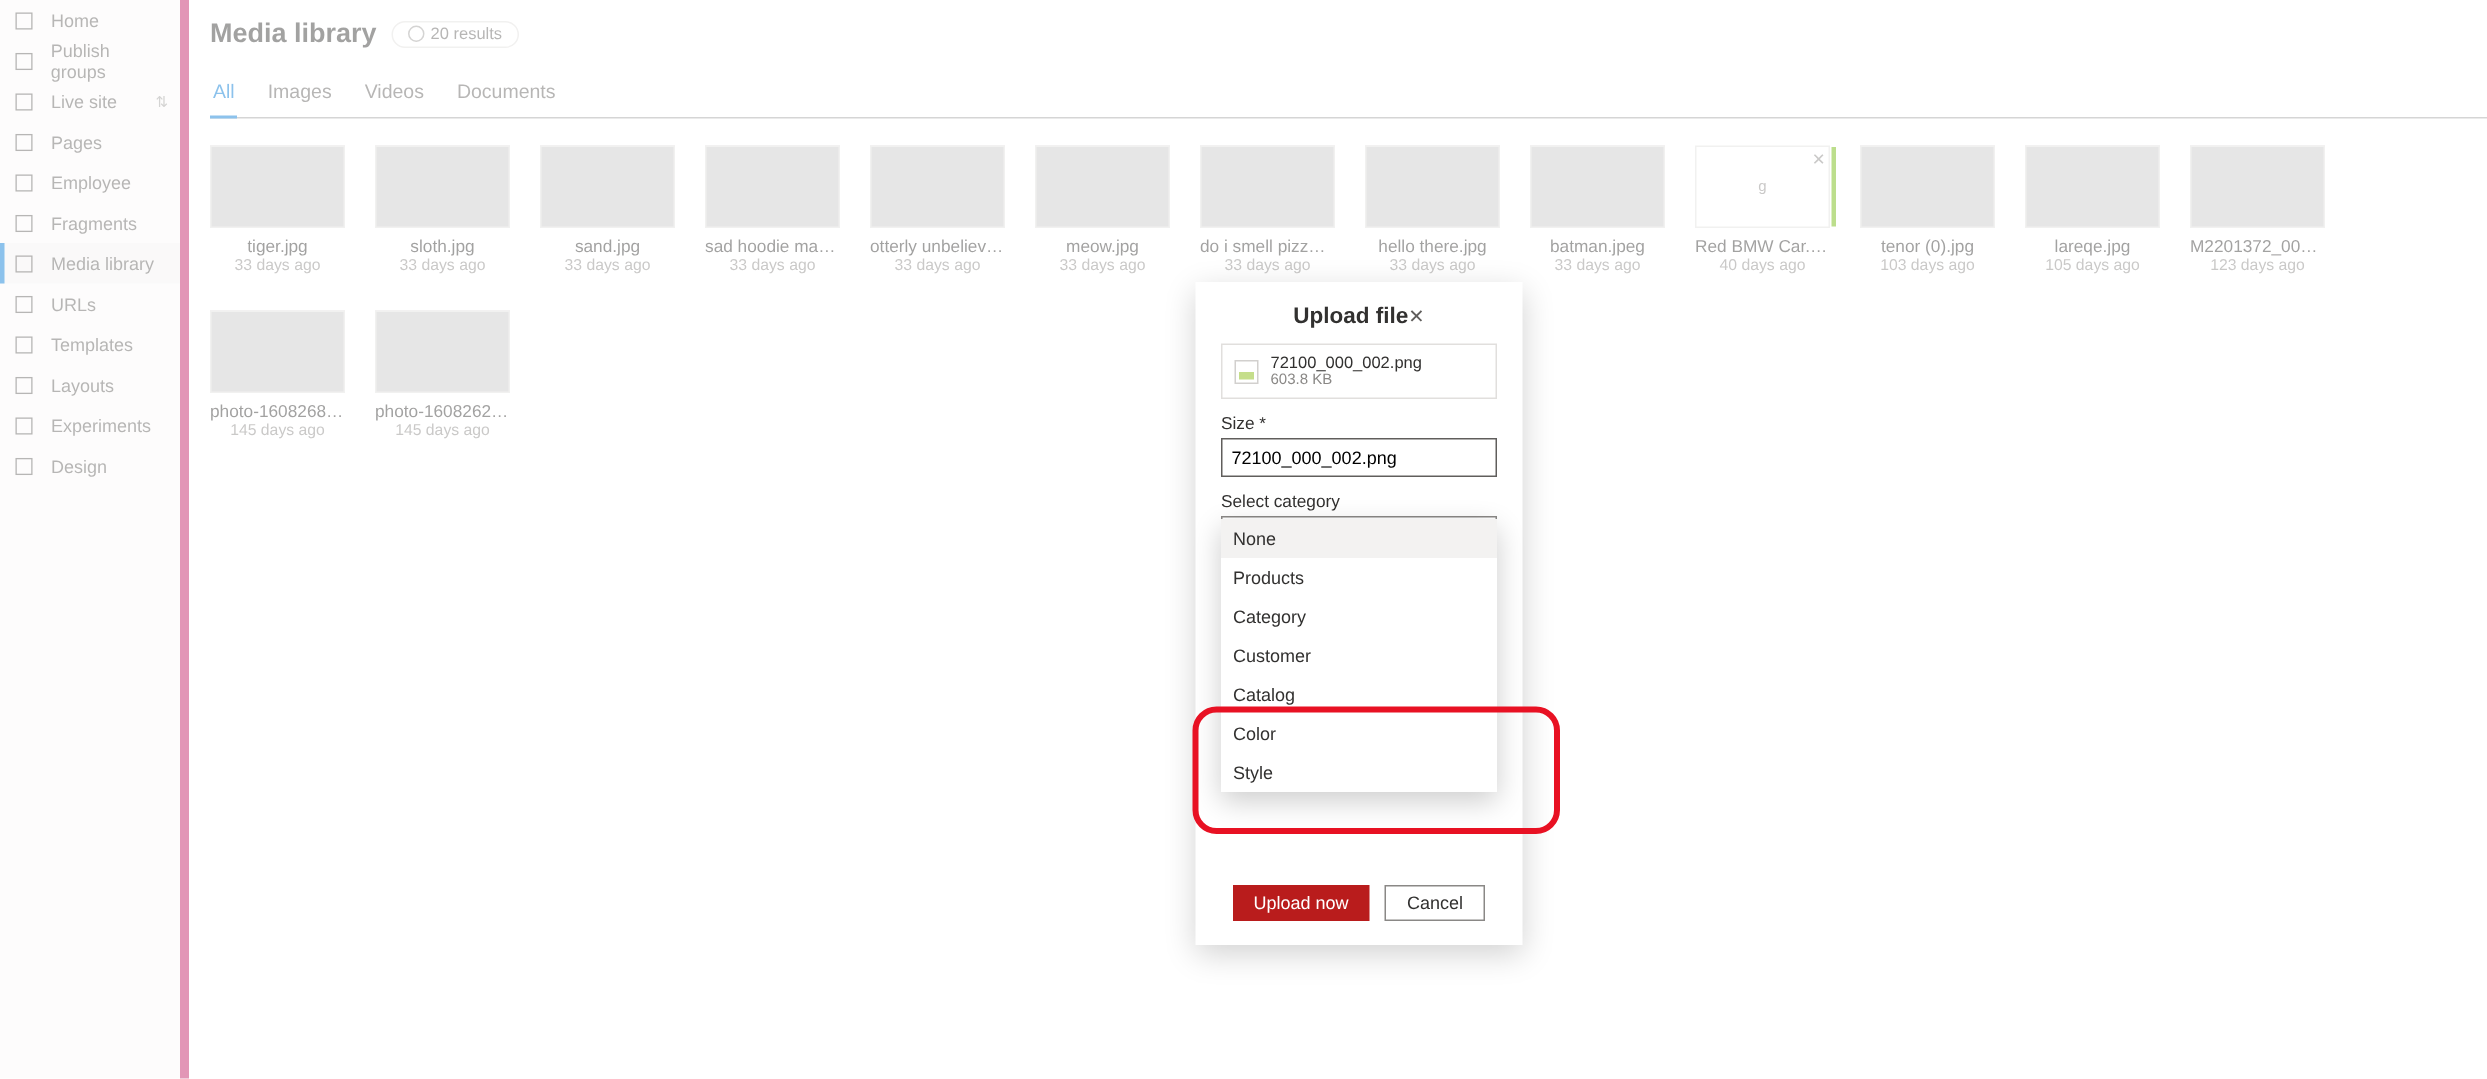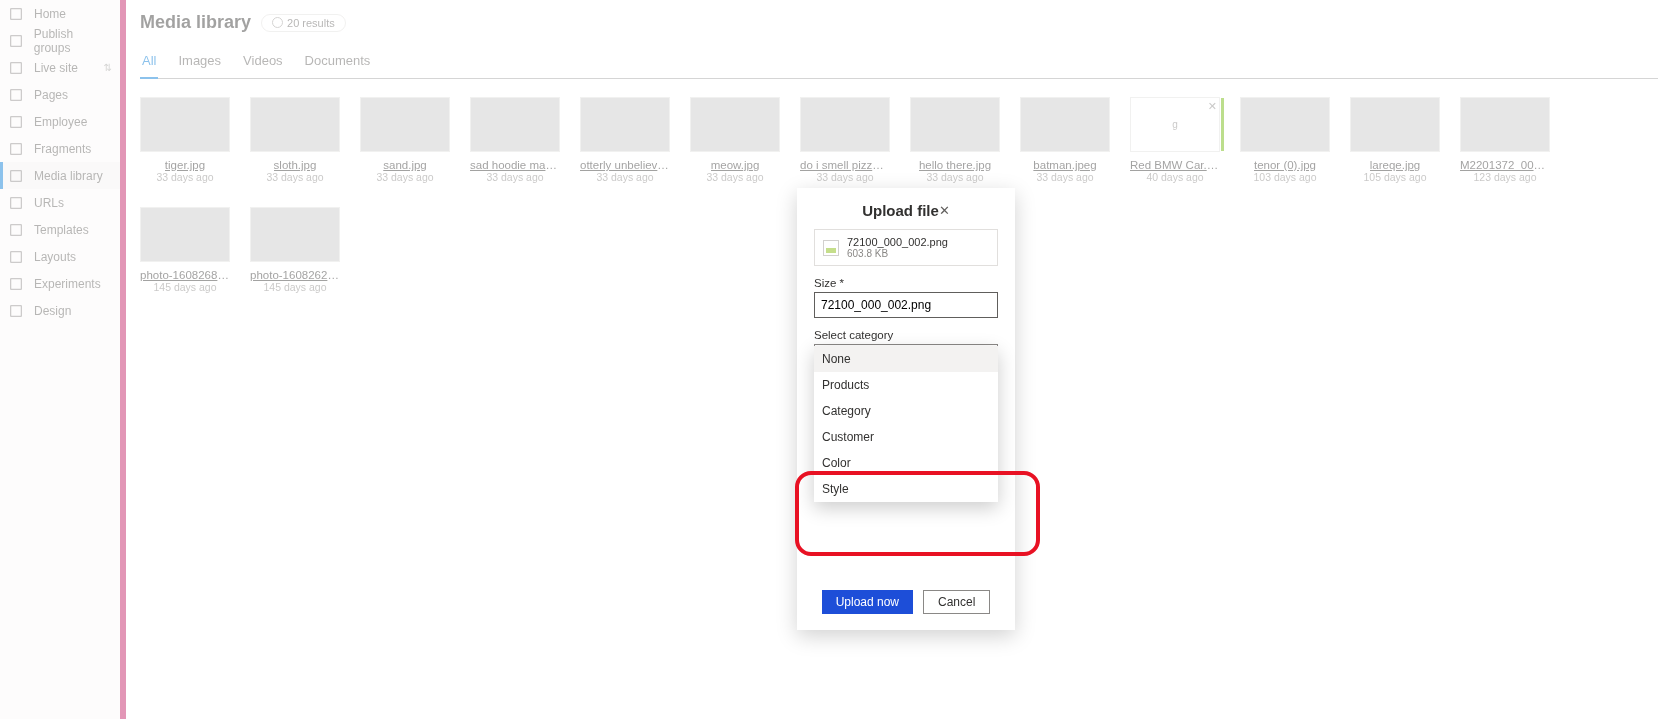--- a/index.html
+++ b/index.html
@@ -20,21 +20,21 @@
 .results-pill .clock { width:11px; height:11px; border:1px solid #a19f9d; border-radius:50%; position:relative; }
 
 .tabs { display:flex; gap:18px; border-bottom:1px solid #a3a3a3; margin-top:14px; }
 .tab { padding:6px 2px 10px; font-size:13px; color:#605e5c; cursor:pointer; position:relative; }
 .tab.selected { color:#0078d4; }
 .tab.selected::after { content:""; position:absolute; left:0; right:0; bottom:-1px; height:2px; background:#0078d4; }
 
 .grid { display:flex; flex-wrap:wrap; gap:24px 20px; margin-top:18px; }
 .card { width:90px; display:flex; flex-direction:column; align-items:center; }
 .thumb { width:90px; height:55px; background:#c8c8c8; border:1px solid #e1dfdd; }
-.fname { font-size:11.5px; color:#323130; margin-top:7px; text-align:center; white-space:nowrap; overflow:hidden; text-overflow:ellipsis; max-width:100%;text-decoration:underline; }
+.fname { font-size:11.5px; color:#323130; margin-top:7px; text-align:center; white-space:nowrap; overflow:hidden; text-overflow:ellipsis; max-width:100%; }
 .fage { font-size:10.5px; color:#8a8886; text-align:center; }
 
 .upload-card { width:90px; height:55px; border:1px solid #e1dfdd; background:#fff; display:flex; align-items:center; justify-content:center; position:relative; }
 .upload-card .x { position:absolute; right:2px; top:2px; color:#8a8886; font-size:11px; }
 .upload-card .prog { position:absolute; right:-5px; top:0; bottom:0; width:3px; background:#6bb700; }
 
 .dim-overlay { position:absolute; inset:0; background:rgba(255,255,255,0.55); pointer-events:none; }
 
 .modal { position:absolute; left:797px; top:188px; width:218px; background:#fff; box-shadow:0 6px 20px rgba(0,0,0,0.18); padding:14px 17px 16px; z-index:10; }
 .modal-header { display:flex; align-items:center; justify-content:center; margin-bottom:10px;}
@@ -48,21 +48,21 @@
 .file-size { font-size:10px; color:#8a8886; }
 .label { font-size:11.5px; margin-top:11px; display:block; }
 .req::after { content:" *"; }
 .textinput { width:100%; height:26px; border:1px solid #605e5c; padding:0 6px; font-size:12px; margin-top:3px; }
 .select { width:100%; height:26px; border:1px solid #8a8886; padding:0 6px; font-size:12px; margin-top:3px; display:flex; align-items:center; justify-content:space-between; color:#605e5c; cursor:pointer; background:#fff;}
 .select .chev { font-size:10px; color:#8a8886; }
 .dropdown { position:absolute; left:17px; top:158px; width:184px; background:#fff; box-shadow:0 6px 18px rgba(0,0,0,0.2); z-index:11; }
 .dd-item { padding:6px 8px; font-size:12px; cursor:pointer; }
 .dd-item.hover { background:#f3f2f1; }
 .modal-actions { display:flex; justify-content:center; gap:10px; margin-top:220px; }
-.btn-primary { background:#1d4ed8; color:#fff; border:none; padding:5px 14px; font-size:12px; cursor:pointer; }
+.btn-primary { background:#b91c1c; color:#fff; border:none; padding:5px 14px; font-size:12px; cursor:pointer; }
 .btn-secondary { background:#fff; color:#323130; border:1px solid #8a8886; padding:1px 14px; font-size:12px; cursor:pointer; }
 
 .red-annot { position:absolute; left:795px; top:471px; width:245px; height:85px; border:4px solid #e81123; border-radius:16px; z-index:20; pointer-events:none; }
 
 svg { width:14px; height:14px; }
 </style>
 </head>
 <body>
 
 <div class="app">
@@ -282,20 +282,21 @@
   <label class="label">Select category</label>
   <div class="select">
     <span>None</span>
     <span class="chev">⌄</span>
   </div>
   <div class="dropdown" id="dropdown">
       <div class="dd-item hover">None</div>
       <div class="dd-item">Products</div>
       <div class="dd-item">Category</div>
       <div class="dd-item">Customer</div>
+      <div class="dd-item">Catalog</div>
       <div class="dd-item">Color</div>
       <div class="dd-item">Style</div>
     </div>
   <div class="modal-actions">
     <button class="btn-primary">Upload now</button>
     <button class="btn-secondary">Cancel</button>
   </div>
 </div>
 
 <div class="red-annot"></div>

